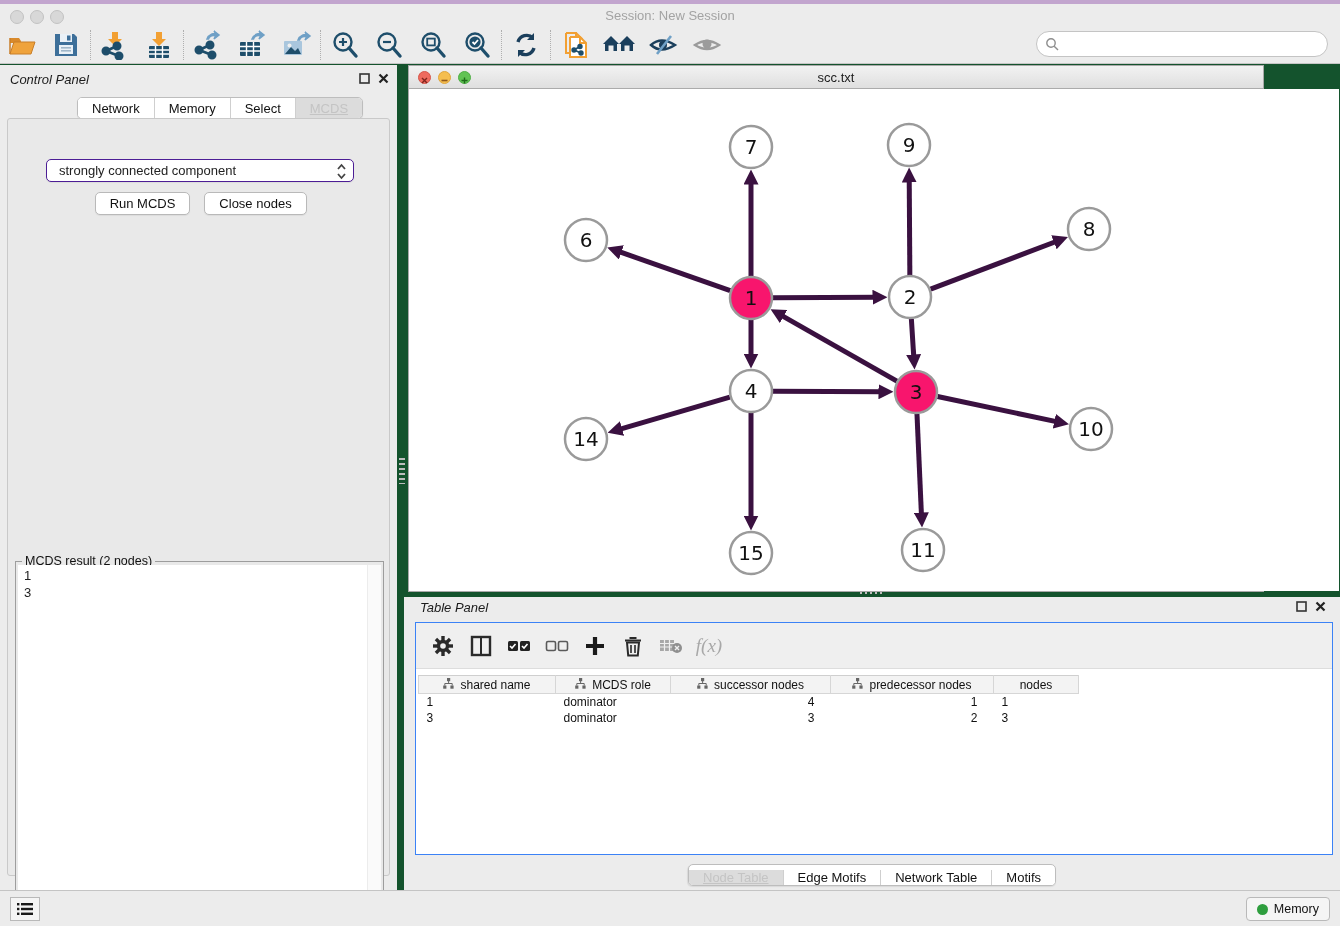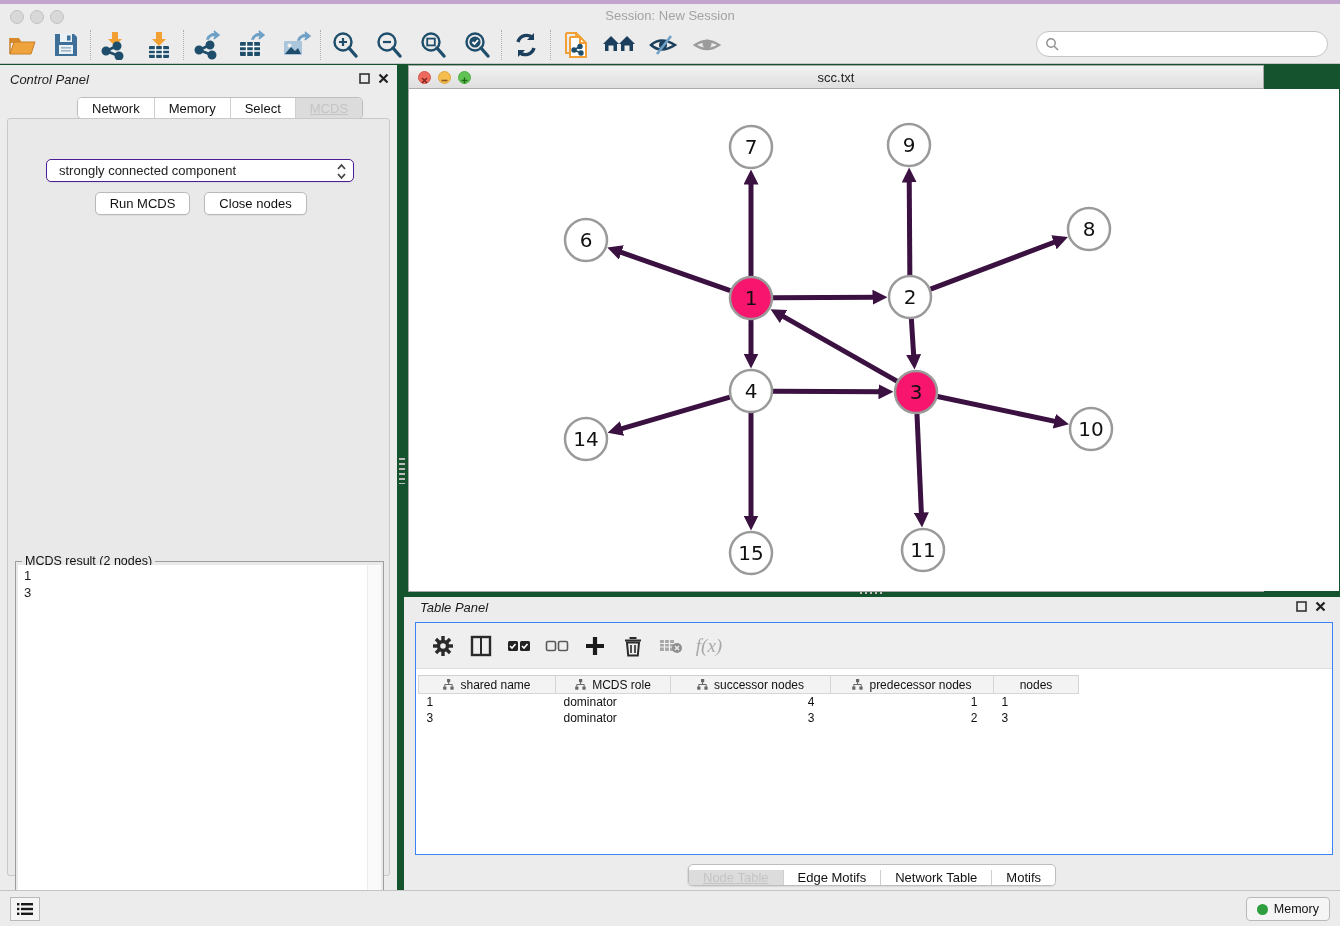--- a/index.html
+++ b/index.html
@@ -68,21 +68,21 @@
   
   .table-panel { position:absolute; left:404px; top:597px; width:936px; height:293px; background:#ECECEC; }
   .tp-inner { position:absolute; left:11px; top:25px; width:918px; height:233px; background:#fff;
               border:1px solid #3b82f6; }
   .tp-toolbar { position:absolute; left:0; top:0; width:100%; height:46px; background:#EFEFEF;
                 border-bottom:1px solid #DDD; display:flex; align-items:center; padding-left:8px; }
   .tp-tool { width:38px; height:36px; display:flex; align-items:center; justify-content:center; }
   .data-table { position:absolute; left:2px; top:52px; border-collapse:collapse; font-size:12px; color:#111; }
   .data-table th { background:#F3F3F3; border:1px solid #D6D6D6; border-top-color:#CFCFCF;
                    font-weight:normal; height:18px; }
-  .data-table th .hcell { display:flex; align-items:center; justify-content:center; gap:6px; padding:0 6px; }
+  .data-table th .hcell { display:flex; justify-content:center; gap:6px; padding:0 6px; }
   .data-table td { height:16px; padding:0 8px; }
   .c0{width:137px;} .c1{width:115px;} .c2{width:160px;} .c3{width:163px;} .c4{width:85px;}
   .al{text-align:left;} .ar{text-align:right; padding-right:16px !important;}
   .tp-tabs { left:50%; transform:translateX(-50%); top:267px;align-items:flex-end; }
   
   .status-bar { position:absolute; left:0; bottom:0; width:100%; height:36px; background:#ECECEC;
                 border-top:1px solid #C4C4C4; }
   .status-left-btn { position:absolute; left:10px; top:6px; width:30px; height:24px; background:#F5F5F5;
                      border:1px solid #B9B9B9; display:flex; align-items:center; justify-content:center; }
   .memory-btn { position:absolute; right:10px; top:6px; height:24px; padding:0 10px; background:#F5F5F5;

